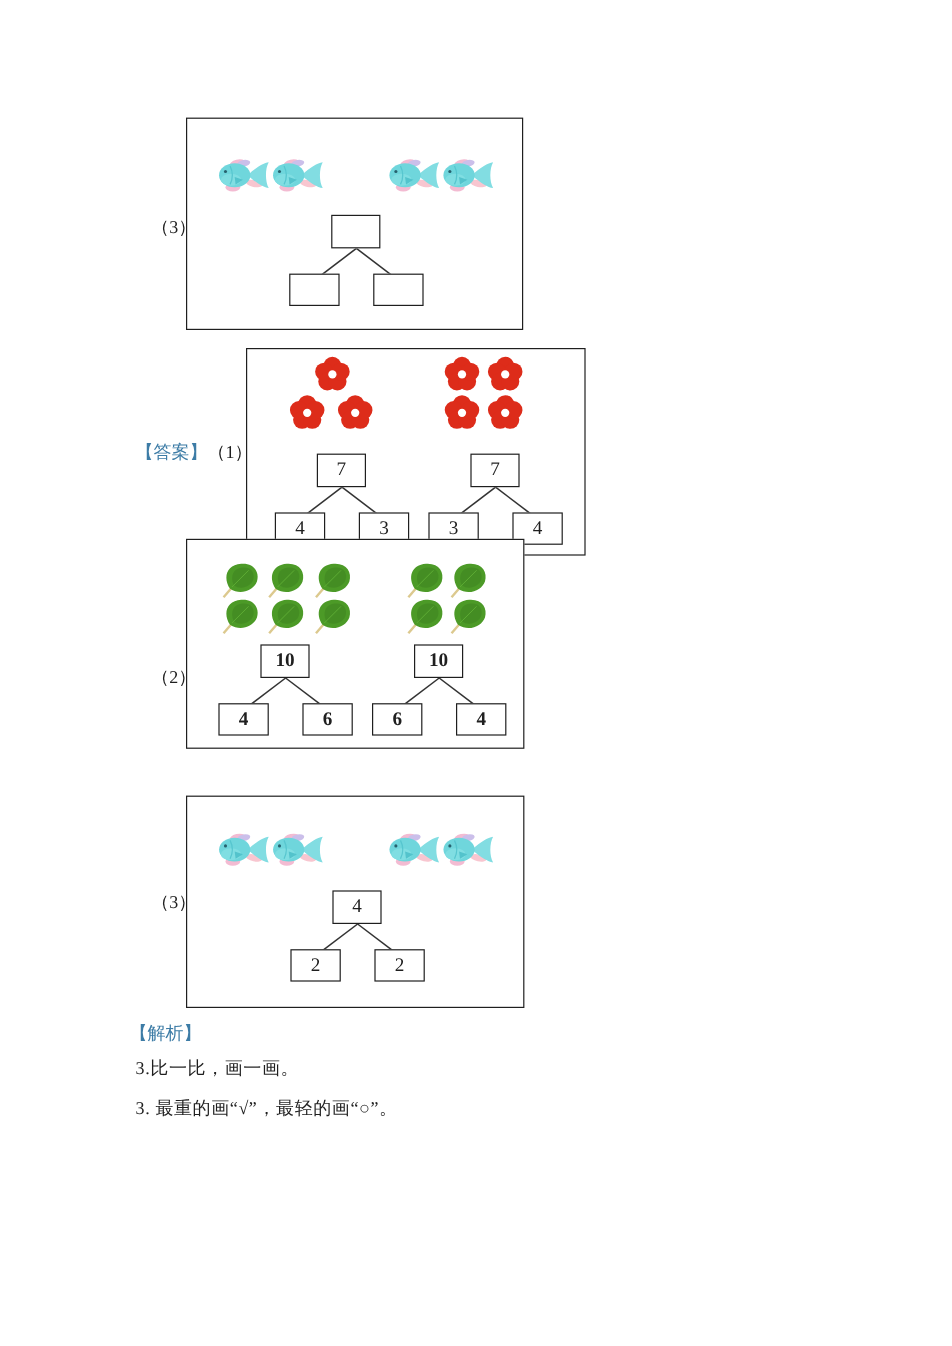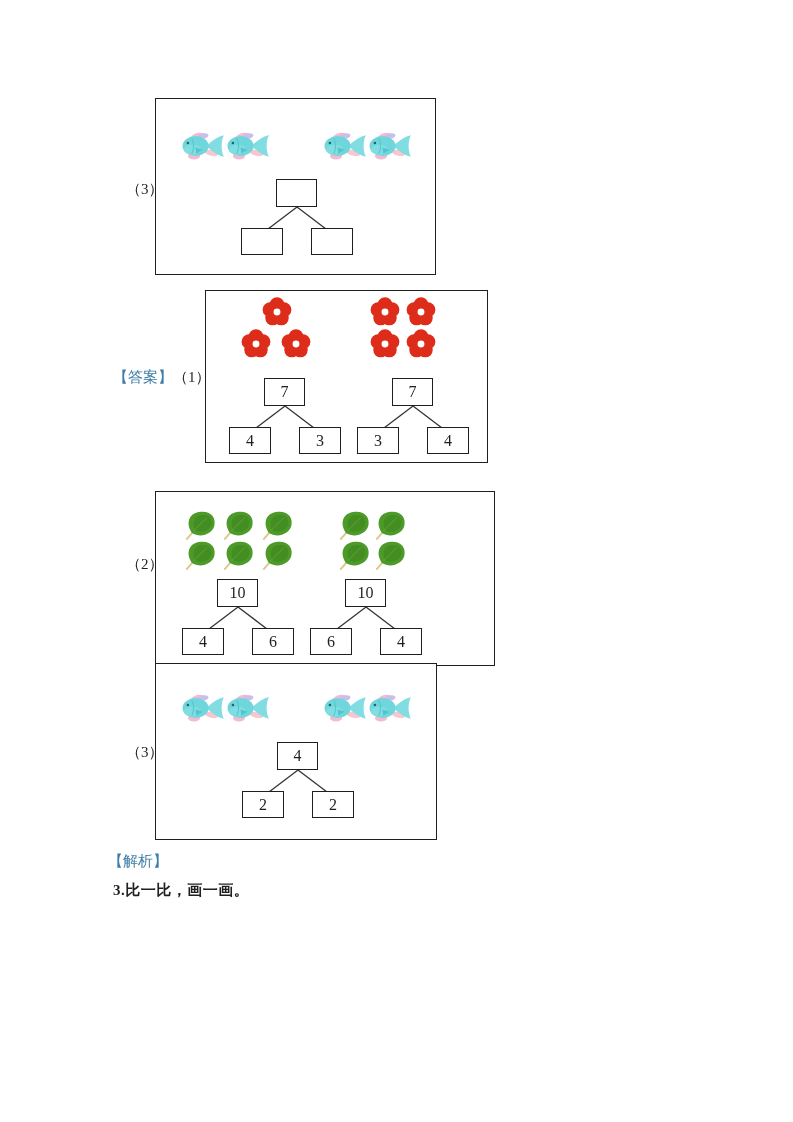--- a/index.html
+++ b/index.html
@@ -126,21 +126,21 @@
         <line x1="56" y1="28" x2="27" y2="50" stroke="#333" stroke-width="1.3"></line>
         <line x1="56" y1="28" x2="85" y2="50" stroke="#333" stroke-width="1.3"></line>
       </svg>
       <div class="bx top">7</div>
       <div class="bx bl">3</div>
       <div class="bx br">4</div>
     </div>
   </div>
 
   <div class="side-label" style="left:126px;top:555px;">（2）</div>
-  <div class="frame" style="left:155px;top:491px;width:340px;height:175px;">
+  <div class="frame" style="left:155px;top:449px;width:282px;height:175px;font-weight:bold;">
     <svg class="icon" style="left:28px;top:16px;width:34px;height:34px">
         <use href="#sym-leaf"></use>
       </svg>
     <svg class="icon" style="left:66px;top:16px;width:34px;height:34px">
         <use href="#sym-leaf"></use>
       </svg>
     <svg class="icon" style="left:105px;top:16px;width:34px;height:34px">
         <use href="#sym-leaf"></use>
       </svg>
     <svg class="icon" style="left:28px;top:46px;width:34px;height:34px">
@@ -203,15 +203,16 @@
         <line x1="56" y1="28" x2="27" y2="50" stroke="#333" stroke-width="1.3"></line>
         <line x1="56" y1="28" x2="85" y2="50" stroke="#333" stroke-width="1.3"></line>
       </svg>
       <div class="bx top">4</div>
       <div class="bx bl">2</div>
       <div class="bx br">2</div>
     </div>
   </div>
 
   <div class="marker-row marker-blue" style="left:108px;top:852px;">【解析】</div>
-  <div class="analysis-line" style="left:113px;top:881px;font-weight:bold;">3.比一比，画一画。</div>
+  <div class="analysis-line" style="left:113px;top:881px;">3.比一比，画一画。</div>
+  <div class="analysis-line" style="left:113px;top:914px;">3. 最重的画“√”，最轻的画“○”。</div>
 
 </div>
 
 </body></html>

